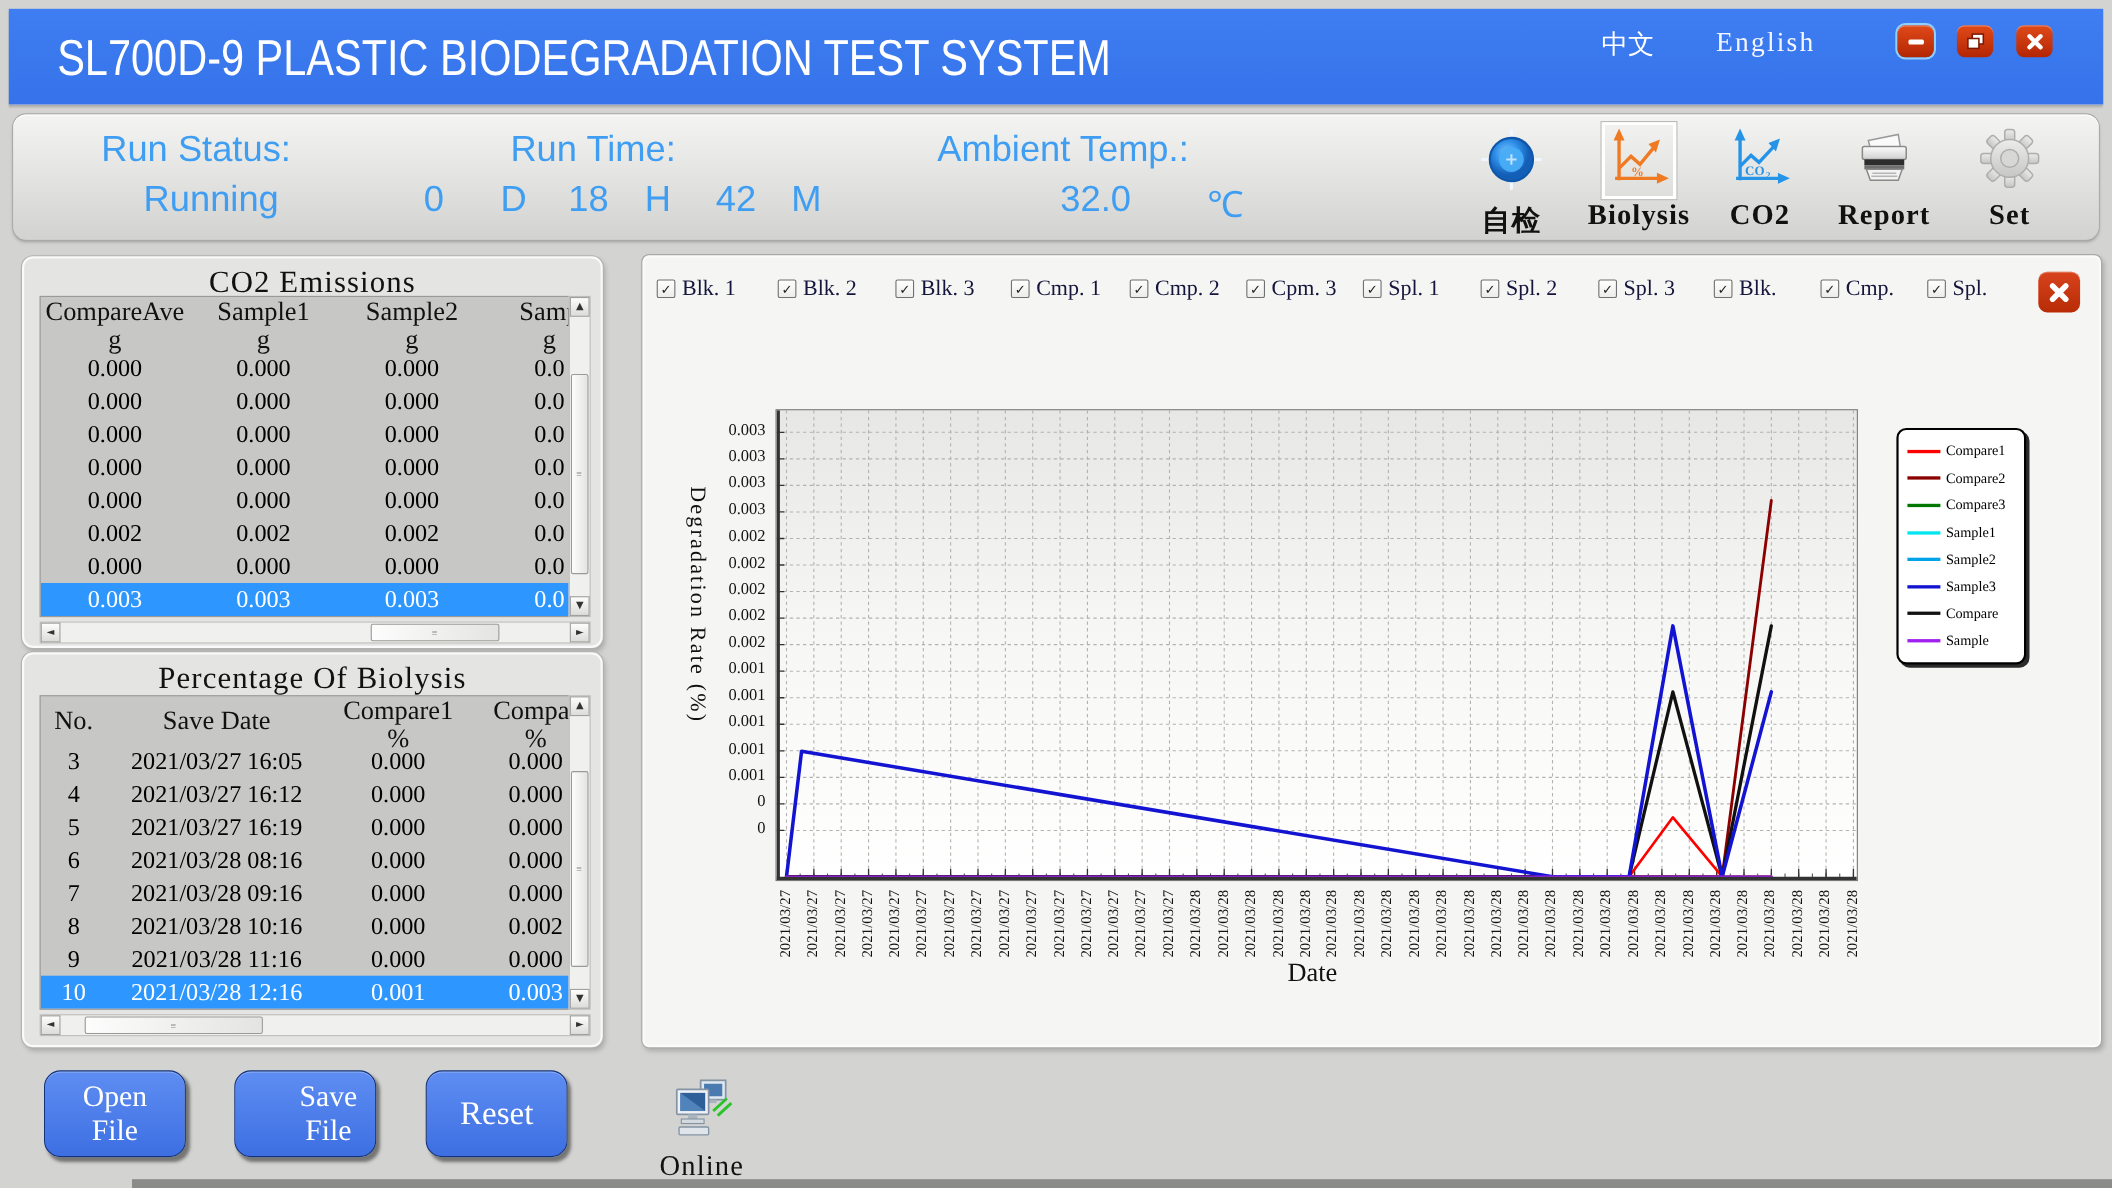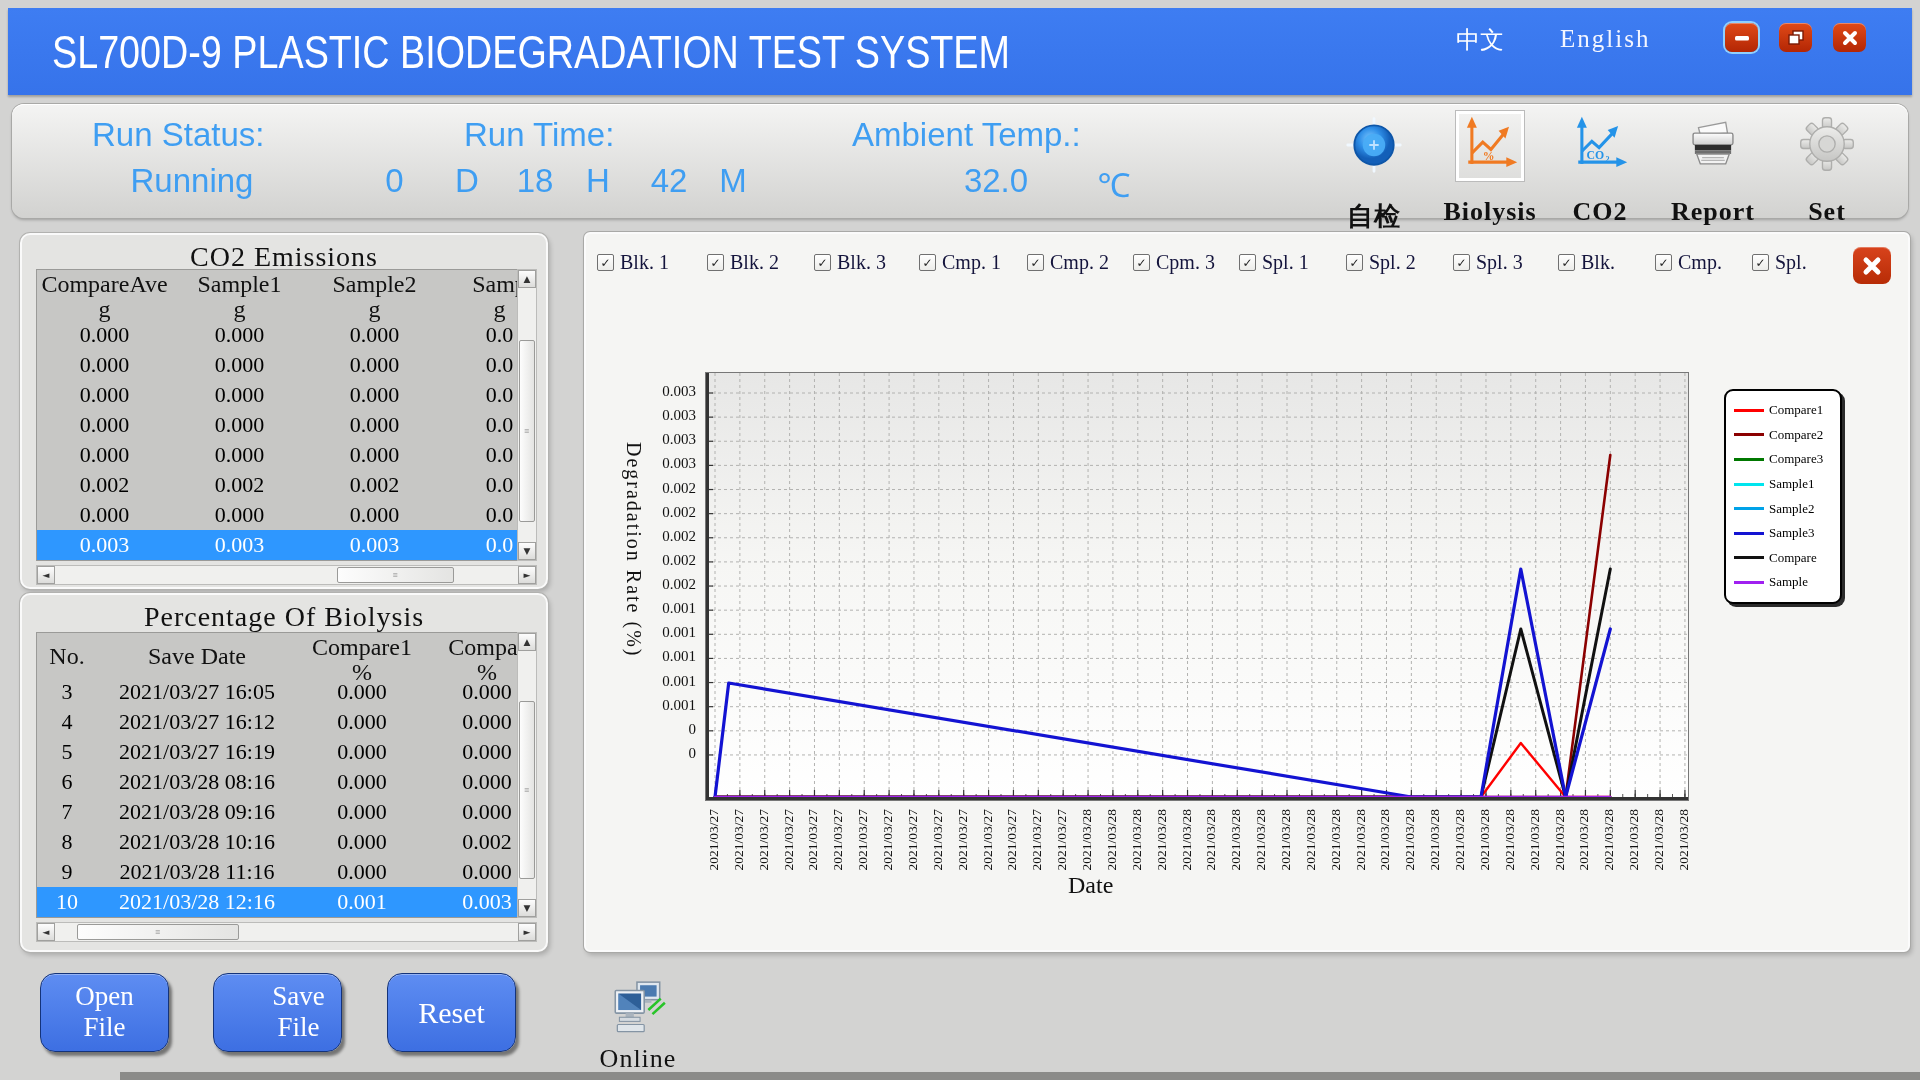--- a/index.html
+++ b/index.html
@@ -18,21 +18,21 @@
   .winbtn.min{box-shadow:0 0 0 2px #8fd0ff, inset 0 1px 0 rgba(255,255,255,.35);}
   
   .statusbar{position:absolute;left:12px;top:104px;width:1896px;height:114px;border-radius:12px;
              background:linear-gradient(#f4f4f3,#d2d2d0);box-shadow:0 0 0 1px #a9a9a7, inset 0 1px 0 #fff, 0 2px 3px rgba(0,0,0,.25);}
   .blue{color:#3f9ef2;font-family:Liberation Sans, sans-serif;}
   .sb-label{position:absolute;font-size:33px;white-space:nowrap;}
   .sb-value{position:absolute;font-size:33px;white-space:nowrap;text-align:center;}
   .nav-item{position:absolute;top:10px;width:116px;text-align:center;cursor:pointer;}
   .nav-icon{display:inline-block;width:62px;height:64px;line-height:0;}
   .nav-icon.selected{box-shadow:0 0 0 3px #fff,0 0 0 4px #bbb;}
-  .nav-label{display:block;margin-top:19px;font-size:26px;color:#111;font-family:"Liberation Serif",serif;font-weight:bold;letter-spacing:1px;text-align:center;}
+  .nav-label{display:block;margin-top:2px;font-size:26px;color:#111;font-family:"Liberation Serif",serif;font-weight:bold;letter-spacing:1px;text-align:center;}
   
   .panel{position:absolute;background:#e4e4e2;border:2px solid #fafafa;border-radius:10px;
          box-shadow:0 0 0 1px #b2b2b0,2px 3px 5px rgba(0,0,0,.2);}
   .panel-title{text-align:center;font-size:28px;color:#111;margin-top:6px;letter-spacing:1px;}
   .dtable{position:absolute;background:#c7c7c5;border:1px solid #9a9a98;overflow:hidden;}
   .dt-col-header{position:absolute;top:0;text-align:center;font-size:24px;color:#111;line-height:25px;}
   .dt-row{position:absolute;left:0;display:flex;height:30px;align-items:center;cursor:default;}
   .dt-row.selected{background:#2e97ff;color:#fff;}
   .dt-cell{text-align:center;font-size:22px;white-space:nowrap;overflow:visible;flex:0 0 auto;}
   
@@ -53,21 +53,21 @@
                background:linear-gradient(#d8431c,#b72c06);cursor:pointer;display:flex;align-items:center;justify-content:center;
                box-shadow:inset 0 1px 0 rgba(255,255,255,.3);}
   .chart-title{position:absolute;left:360px;top:100px;width:460px;text-align:center;color:#00008b;
                font-family:"DejaVu Sans",sans-serif;font-size:24px;}
   .plotwrap{position:absolute;left:119px;top:138px;width:982px;height:427px;border:1px solid #777;
             background:linear-gradient(#e7e7e6,#f6f6f4 45%,#fff);}
   .ylab{position:absolute;left:36px;top:208px;height:290px;writing-mode:vertical-rl;text-orientation:sideways;
         font-size:20px;color:#111;letter-spacing:2px;}
   .ytick{position:absolute;width:72px;left:38px;text-align:right;font-size:15px;color:#111;}
   .xtick{position:absolute;width:110px;height:16px;text-align:right;font-size:13.5px;color:#111;transform:rotate(-90deg);white-space:nowrap;}
-  .xlab{position:absolute;left:482px;top:638px;width:250px;font-size:24px;color:#111;}
+  .xlab{position:absolute;left:482px;top:638px;width:250px;text-align:center;font-size:24px;color:#111;}
   .legend{position:absolute;left:1138px;top:155px;width:106px;background:#fff;border:2px solid #000;border-radius:9px;
           box-shadow:3px 3px 0 #2b2b2b;padding:7px 0 7px 8px;}
   .lg-row{display:flex;align-items:center;height:24.6px;}
   .lg-line{width:30px;height:0;border-top:3px solid #000;flex:0 0 auto;}
   .lg-text{margin-left:5px;font-size:13px;color:#000;white-space:nowrap;}
   
   .fbtn{position:absolute;top:973px;width:129px;height:79px;border-radius:15px;border:1px solid #14337a;
         background:linear-gradient(#5e8df2,#3d6fe2);color:#fff;font-family:"Liberation Serif",serif;font-size:27px;
         line-height:31px;text-align:center;cursor:pointer;box-shadow:3px 4px 3px rgba(0,0,0,.45), inset 0 1px 0 rgba(255,255,255,.35);}
   .online{position:absolute;left:598px;top:978px;width:80px;text-align:center;cursor:pointer;}

